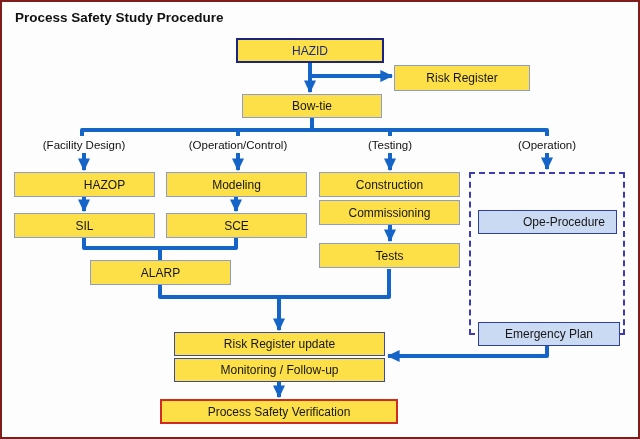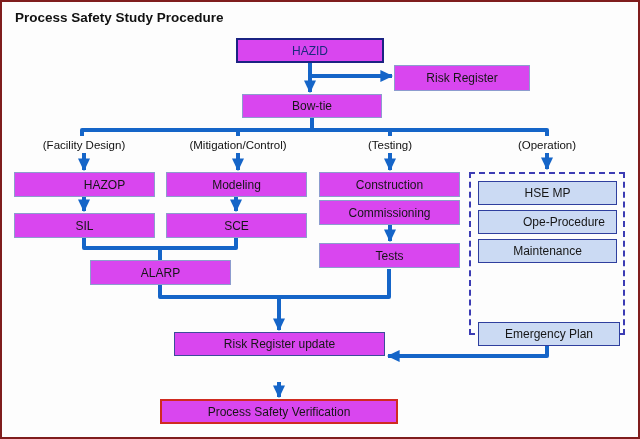--- a/index.html
+++ b/index.html
@@ -13,21 +13,21 @@
     overflow:hidden;
   }
   #title{
     position:absolute;left:13px;top:8px;
     font-size:13.5px;font-weight:bold;color:#111;
   }
   #connectors{position:absolute;left:0;top:0;pointer-events:none;}
   .box{
     position:absolute;box-sizing:border-box;
     display:flex;align-items:center;justify-content:center;
-    background:#d946ef;border:1px solid #8d9cce;
+    background:#fde047;border:1px solid #8d9cce;
     font-size:12px;color:#161616;white-space:nowrap;
   }
   .box.navy{border:2px solid #1b2383;color:#1b2a7d;}
   .box.dark{border:1px solid #3d4c9a;}
   .box.red{border:2px solid #d02b20;}
   .box.op{background:#cbdaf3;border:1px solid #2f3f9e;}
   .branch-label{
     position:absolute;width:150px;text-align:center;
     font-size:11.5px;color:#111;white-space:nowrap;
   }
@@ -82,38 +82,37 @@
 
       <path d="M277,380 V395" marker-end="url(#ah)"></path>
     </g>
   </svg>
 
   <div class="box navy" style="left:234px;top:36px;width:148px;height:25px;">HAZID</div>
   <div class="box" style="left:392px;top:63px;width:136px;height:26px;">Risk Register</div>
   <div class="box" style="left:240px;top:92px;width:140px;height:24px;">Bow-tie</div>
 
   <div class="branch-label" style="left:7px;top:137px;">(Facility Design)</div>
-  <div class="branch-label" style="left:161px;top:137px;">(Mitigation/Control)</div>
+  <div class="branch-label" style="left:161px;top:137px;">(Operation/Control)</div>
   <div class="branch-label" style="left:313px;top:137px;">(Testing)</div>
   <div class="branch-label" style="left:470px;top:137px;">(Operation)</div>
 
   <div class="box" style="left:12px;top:170px;width:141px;height:25px;padding-left:40px;">HAZOP</div>
   <div class="box" style="left:12px;top:211px;width:141px;height:25px;">SIL</div>
 
   <div class="box" style="left:164px;top:170px;width:141px;height:25px;">Modeling</div>
   <div class="box" style="left:164px;top:211px;width:141px;height:25px;">SCE</div>
 
   <div class="box" style="left:88px;top:258px;width:141px;height:25px;">ALARP</div>
 
   <div class="box" style="left:317px;top:170px;width:141px;height:25px;">Construction</div>
   <div class="box" style="left:317px;top:198px;width:141px;height:25px;">Commissioning</div>
   <div class="box" style="left:317px;top:241px;width:141px;height:25px;">Tests</div>
 
   <div id="op-container"></div>
-  <div class="box op" style="left:476px;top:179px;width:139px;height:24px;">HSE MP</div>
   <div class="box op" style="left:476px;top:208px;width:139px;height:24px;padding-left:33px;">Ope-Procedure</div>
-  <div class="box op" style="left:476px;top:237px;width:139px;height:24px;">Maintenance</div>
   <div class="box op" style="left:476px;top:295px;width:142px;height:24px;margin-top:25px;">Emergency Plan</div>
 
   <div class="box dark" style="left:172px;top:330px;width:211px;height:24px;">Risk Register update</div>
+  <div class="box dark" style="left:172px;top:356px;width:211px;height:24px;">Monitoring / Follow-up</div>
   <div class="box red" style="left:158px;top:397px;width:238px;height:25px;">Process Safety Verification</div>
 
 </div>
 
 </body></html>

